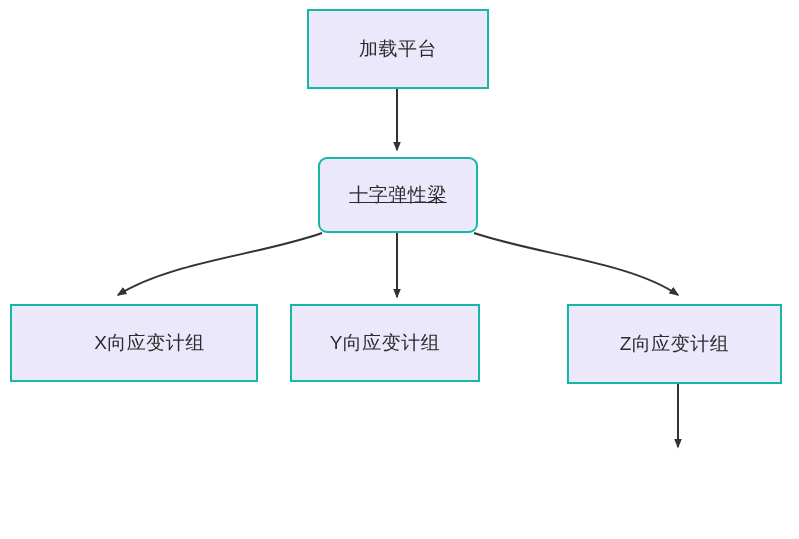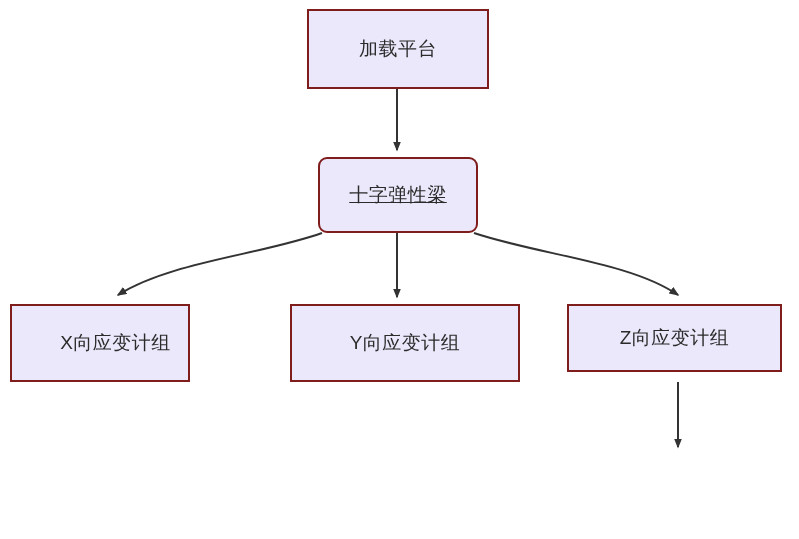--- a/index.html
+++ b/index.html
@@ -22,21 +22,21 @@
     left: 0;
     top: 0;
     width: 799px;
     height: 539px;
     pointer-events: none;
   }
   .node {
     position: absolute;
     box-sizing: border-box;
     background: #ebe8fb;
-    border: 2px solid #7f1d1d;
+    border: 2px solid #14b8a6;
     display: flex;
     align-items: center;
     justify-content: center;
     color: #2b2b2b;
     font-size: 19px;
     letter-spacing: 0.5px;
     z-index: 2;
   }
   .node.rounded {
     border-radius: 9px;
@@ -44,23 +44,23 @@
   .node-label {
     display: block;
     text-align: center;
     line-height: 1.2;
     white-space: nowrap;
   }
 
   
   #node-load-platform   { left: 307px; top: 9px;   width: 182px; height: 80px; }
   #node-cross-beam      { left: 318px; top: 157px; width: 160px; height: 76px; text-decoration: underline; }
-  #node-x-strain        { left: 10px;  top: 304px; width: 180px; height: 78px; padding-left: 31px; }
-  #node-y-strain        { left: 290px; top: 304px; width: 230px; height: 78px; }
-  #node-z-strain        { left: 567px; top: 304px; width: 215px; height: 68px; }
+  #node-x-strain        { left: 10px;  top: 304px; width: 248px; height: 78px; padding-left: 31px; }
+  #node-y-strain        { left: 290px; top: 304px; width: 190px; height: 78px; }
+  #node-z-strain        { left: 567px; top: 304px; width: 215px; height: 80px; }
   #node-temp-comp       { left: 566px; top: 454px; width: 215px; height: 76px; }
 </style>
 </head>
 <body>
 
 <div id="diagram-canvas">
 
   <svg id="edge-layer" viewBox="0 0 799 539" width="799" height="539" xmlns="http://www.w3.org/2000/svg">
     <defs>
       <marker id="arrowhead" markerWidth="10" markerHeight="8" refX="8.5" refY="4" orient="auto" markerUnits="userSpaceOnUse">

